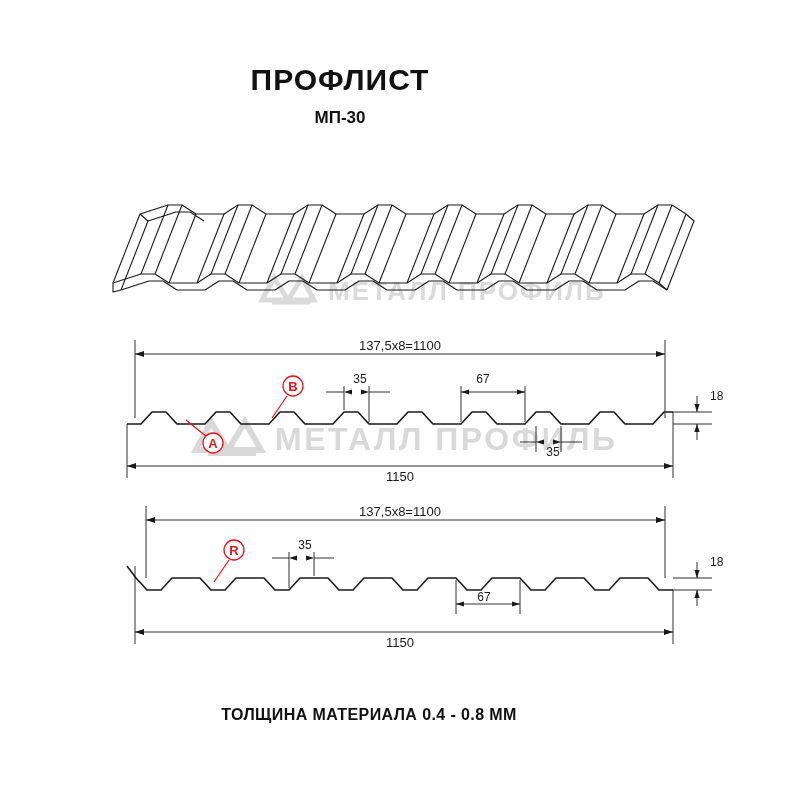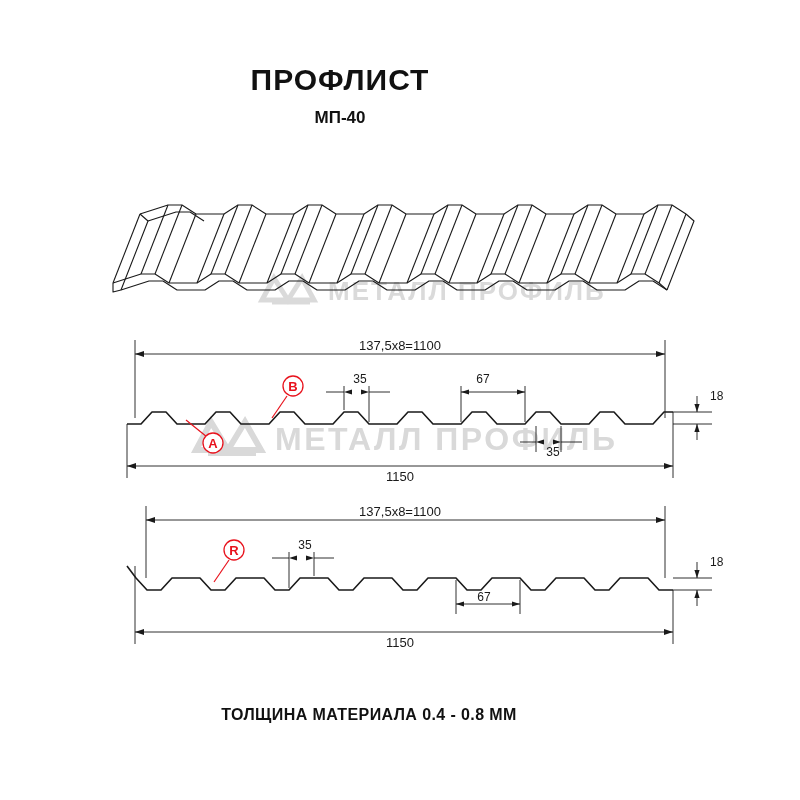--- a/index.html
+++ b/index.html
@@ -58,21 +58,21 @@
     font-family: "Liberation Sans", sans-serif;
     font-weight: bold;
     fill: #d9d9d9;
   }
 </style>
 </head>
 <body>
 
 <div class="title-block">
   <div class="title-main">ПРОФЛИСТ</div>
-  <div class="title-sub">МП-40</div>
+  <div class="title-sub">МП-30</div>
 </div>
 
 <svg class="sheet" viewBox="0 0 800 800" xmlns="http://www.w3.org/2000/svg">
 
   <g opacity="0.95">
     <g transform="translate(262,276)">
       <path d="M0,24 L12,2 L26,24 L40,2 L52,24 Z" fill="none" stroke="#d9d9d9" stroke-width="5"></path>
       <path d="M10,26 L48,26" stroke="#d9d9d9" stroke-width="5" fill="none"></path>
     </g>
     <text class="wm-text" x="328" y="300" font-size="26" letter-spacing="2">МЕТАЛЛ ПРОФИЛЬ</text>

